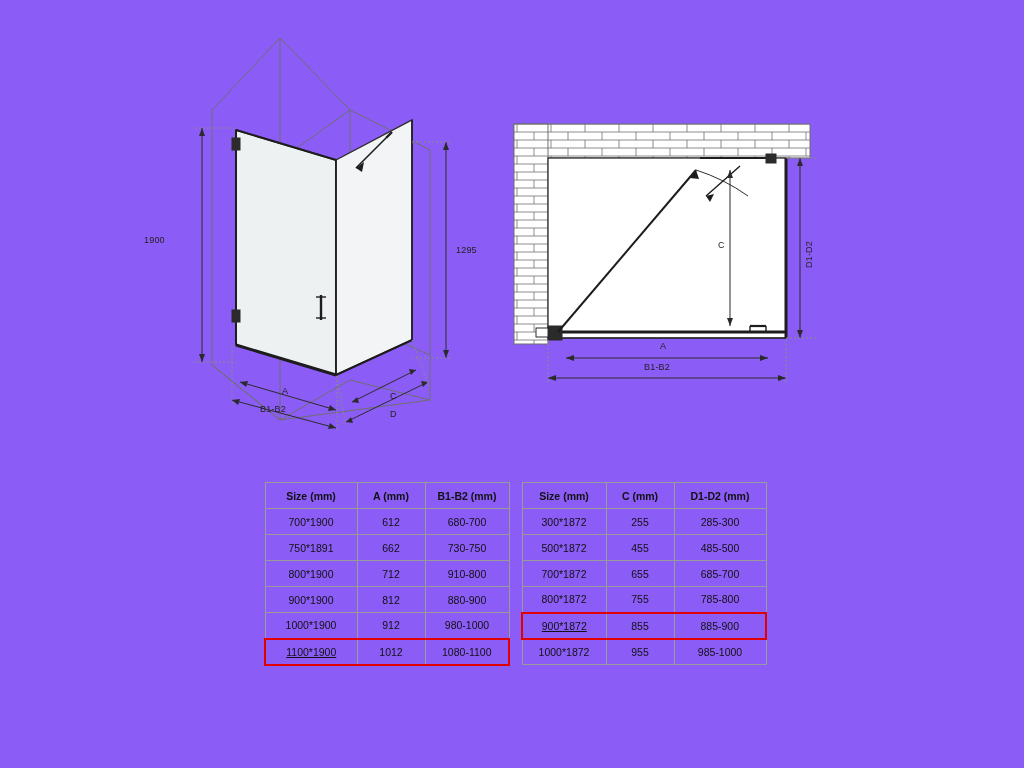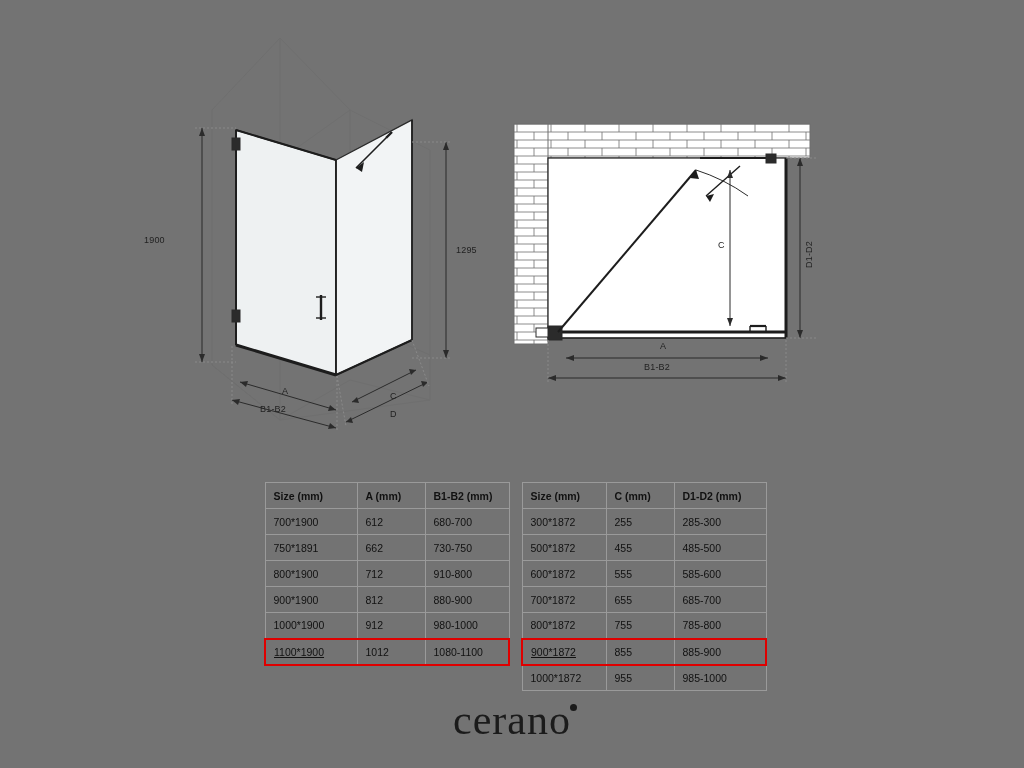--- a/index.html
+++ b/index.html
@@ -6,21 +6,21 @@
   html, body {
     margin: 0; padding: 0;
     width: 1024px; height: 768px;
     background: #ffffff;
     font-family: "Liberation Sans", sans-serif;
   }
   #page {
     position: relative;
     width: 1024px; height: 768px;
     overflow: hidden;
-    background: #737373;
+    background: #8b5cf6;
   }
 
   
   .drawing {
     position: absolute;
   }
   #drawing-iso { left: 140px; top: 10px; width: 360px; height: 450px; }
   #drawing-top { left: 500px; top: 100px; width: 380px; height: 300px; }
 
   .dim-label {
@@ -38,21 +38,21 @@
     border-collapse: collapse;
     font-size: 10.5px;
     color: #111;
   }
   #table-left  { left: 264px; top: 482px; }
   #table-right { left: 521px; top: 482px; }
 
   .spec-table th, .spec-table td {
     border: 1px solid #9a9a9a;
     padding: 4px 8px;
-    text-align: left;
+    text-align: center;
     font-weight: normal;
     height: 26px;
     line-height: 16px;
   }
   .spec-table th {
     font-weight: bold;
     font-size: 10.5px;
   }
   #table-left th:nth-child(1), #table-left td:nth-child(1) { width: 92px; }
   #table-left th:nth-child(2), #table-left td:nth-child(2) { width: 68px; }
@@ -302,25 +302,20 @@
         <td>300*1872</td>
         <td>255</td>
         <td>285-300</td>
       </tr>
       <tr>
         <td>500*1872</td>
         <td>455</td>
         <td>485-500</td>
       </tr>
       <tr>
-        <td>600*1872</td>
-        <td>555</td>
-        <td>585-600</td>
-      </tr>
-      <tr>
         <td>700*1872</td>
         <td>655</td>
         <td>685-700</td>
       </tr>
       <tr>
         <td>800*1872</td>
         <td>755</td>
         <td>785-800</td>
       </tr>
       <tr class="highlight">
@@ -329,17 +324,14 @@
         <td>885-900</td>
       </tr>
       <tr>
         <td>1000*1872</td>
         <td>955</td>
         <td>985-1000</td>
       </tr>
     </tbody>
   </table>
 
-  <div id="logo">
-    <span class="brand">cerano</span>
-  </div>
 
 </div>
 
 </body></html>

